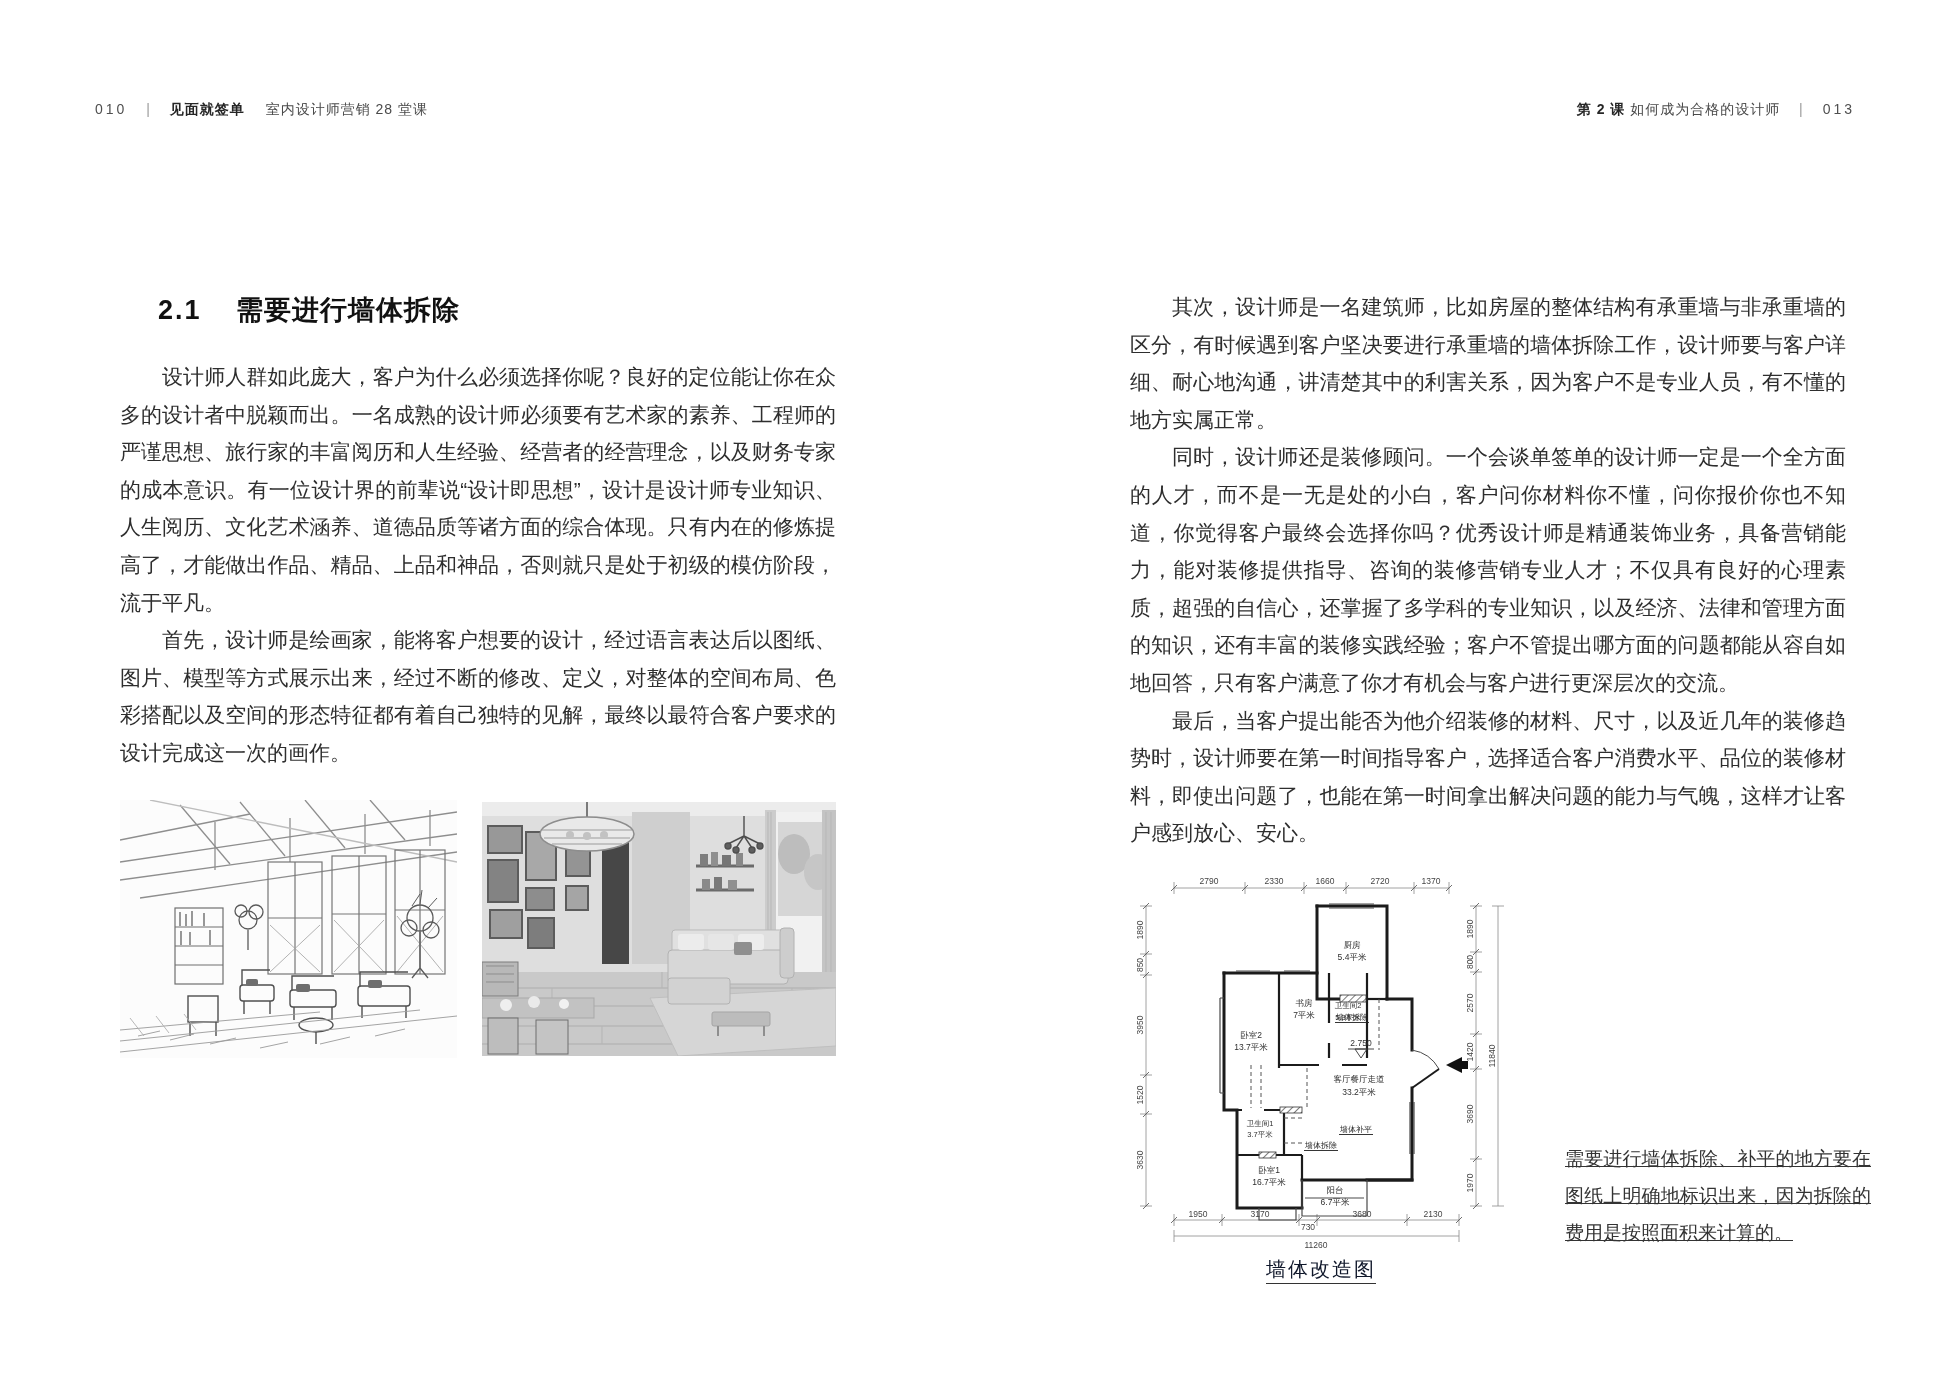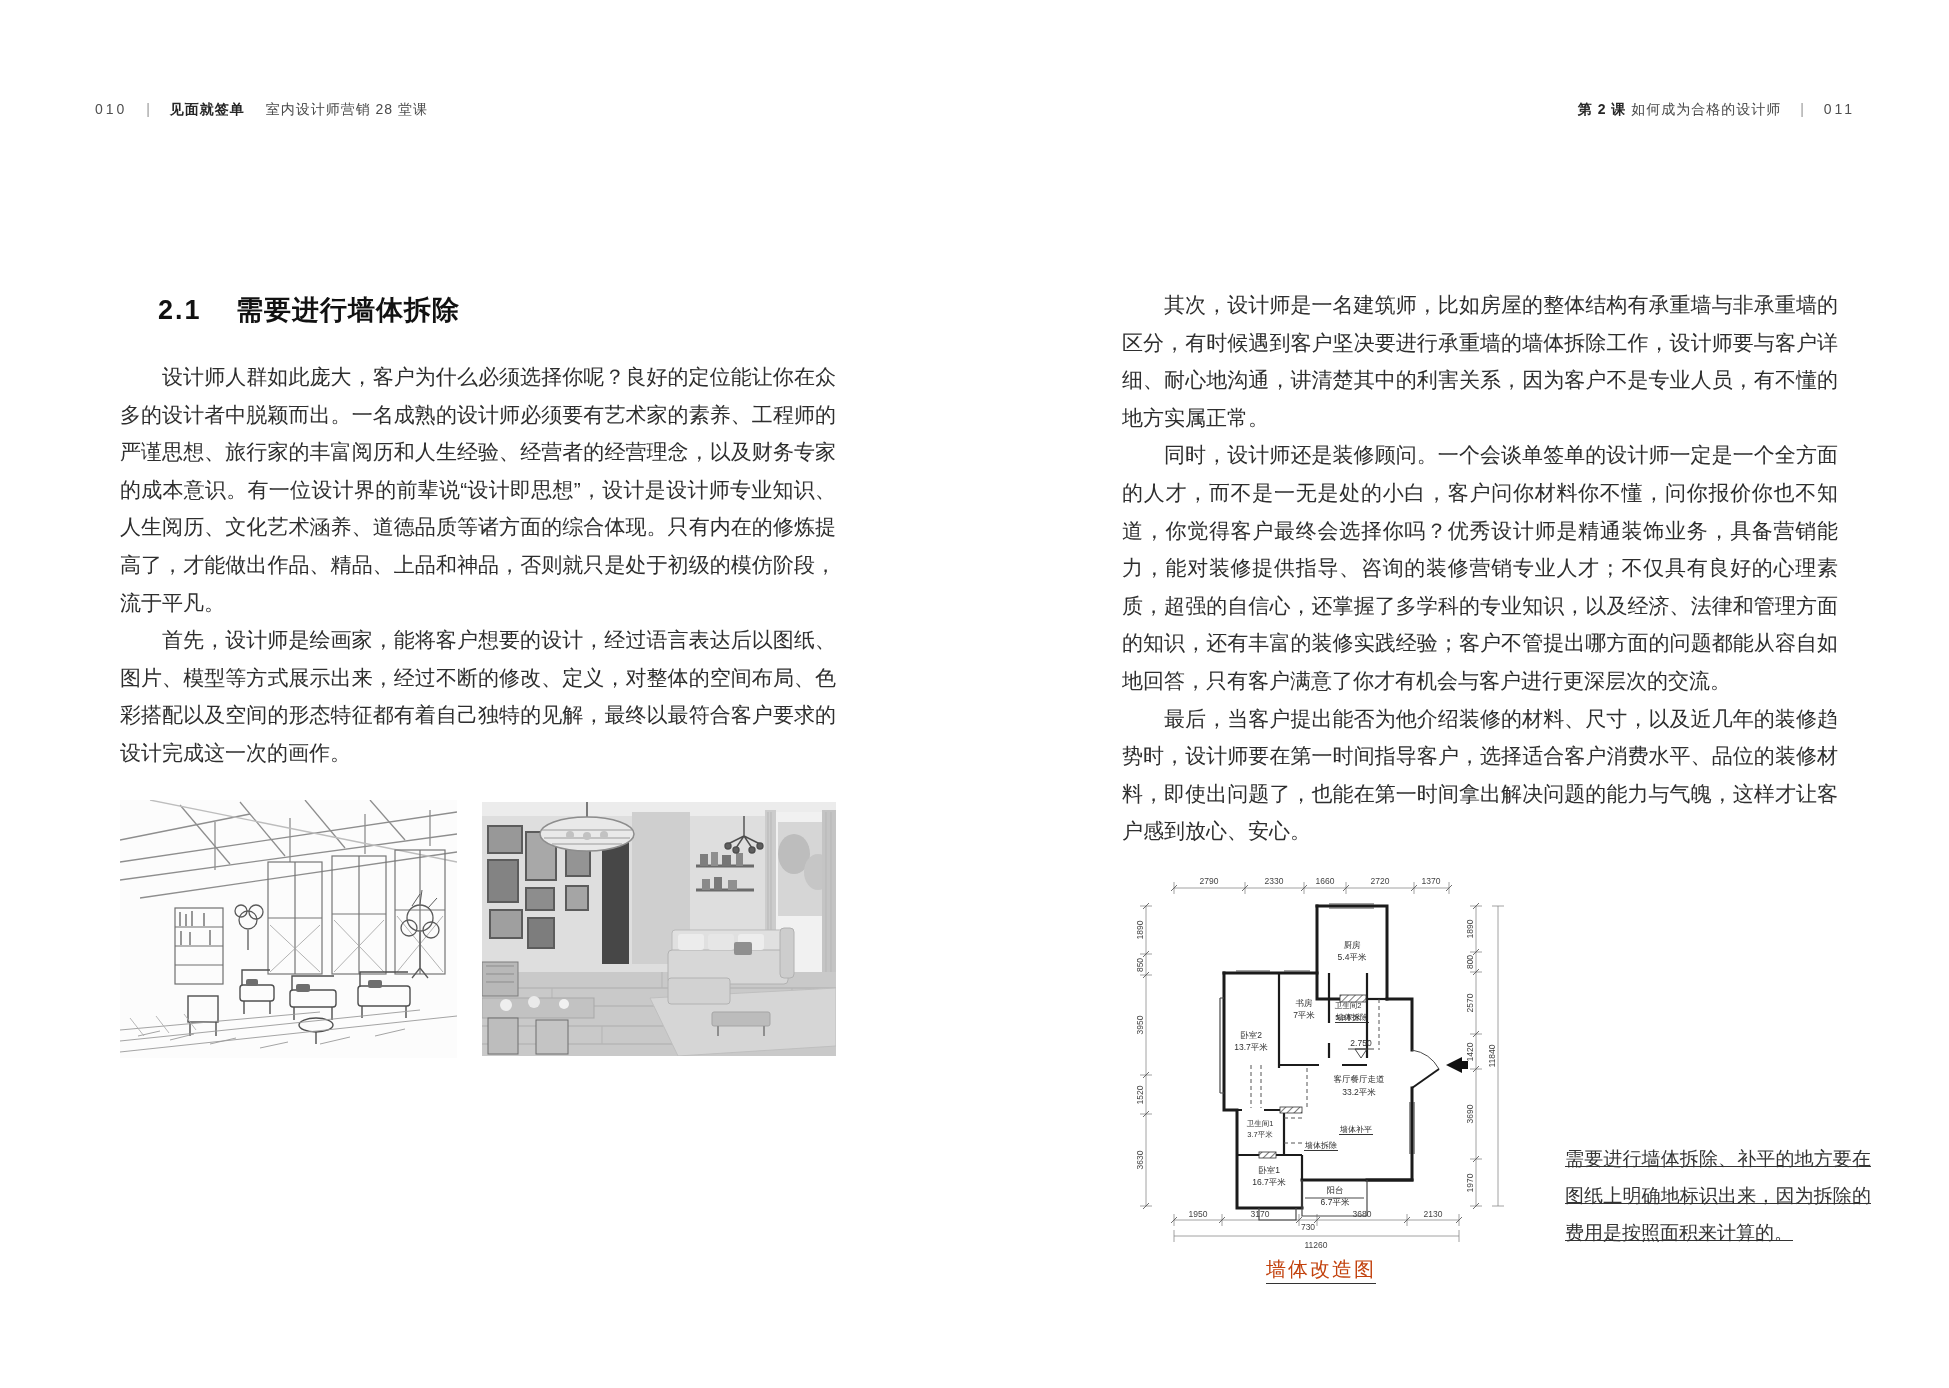--- a/index.html
+++ b/index.html
@@ -17,21 +17,21 @@
   
   .sec-title{font-size:27px;font-weight:bold;color:#111;letter-spacing:1px;white-space:nowrap;}
   .sec-title .num{margin-right:26px;letter-spacing:2px;}
   
   .body-col{width:716px;font-size:21px;line-height:37.6px;text-align:justify;color:#2e2e2e;}
   .body-col p{margin:0;text-indent:2em;}
   
   .cap-col{width:718px;font-size:18.5px;line-height:35.4px;text-align:justify;color:#3d3d3d;}
   .cap-col p{margin:0;}
   
-  .plan-cap{font-size:20px;color:#c2410c;letter-spacing:2px;border-bottom:1.5px solid #333;padding-bottom:3px;}
+  .plan-cap{font-size:20px;color:#0f172a;letter-spacing:2px;border-bottom:1.5px solid #333;padding-bottom:3px;}
   .note-col{width:306px;font-size:19px;line-height:37px;text-align:justify;color:#333;}
   .note-col p{margin:0;}
   .imgbox{background:#fff;}
   svg text{font-family:"Liberation Sans","DejaVu Sans",sans-serif;}
 </style>
 </head>
 <body>
 
 <div class="spread">
 
@@ -224,24 +224,24 @@
     </div>
 
   </div>
 
   <div class="abs" style="left:974px;top:0;width:975px;height:1388px;">
 
     <div class="abs runhead" style="right:94px;top:101px;text-align:right;">
       <b>第 2 课</b>
       <span style="">如何成为合格的设计师</span>
       <span class="sep">|</span>
-      <span class="pagenum">011</span>
-    </div>
-
-    <div class="abs body-col" style="left:148px;top:288px;font-family:Liberation Mono, monospace;">
+      <span class="pagenum">013</span>
+    </div>
+
+    <div class="abs body-col" style="left:156px;top:288px;">
       <p>其次，设计师是一名建筑师，比如房屋的整体结构有承重墙与非承重墙的区分，有时候遇到客户坚决要进行承重墙的墙体拆除工作，设计师要与客户详细、耐心地沟通，讲清楚其中的利害关系，因为客户不是专业人员，有不懂的地方实属正常。</p>
       <p>同时，设计师还是装修顾问。一个会谈单签单的设计师一定是一个全方面的人才，而不是一无是处的小白，客户问你材料你不懂，问你报价你也不知道，你觉得客户最终会选择你吗？优秀设计师是精通装饰业务，具备营销能力，能对装修提供指导、咨询的装修营销专业人才；不仅具有良好的心理素质，超强的自信心，还掌握了多学科的专业知识，以及经济、法律和管理方面的知识，还有丰富的装修实践经验；客户不管提出哪方面的问题都能从容自如地回答，只有客户满意了你才有机会与客户进行更深层次的交流。</p>
       <p>最后，当客户提出能否为他介绍装修的材料、尺寸，以及近几年的装修趋势时，设计师要在第一时间指导客户，选择适合客户消费水平、品位的装修材料，即使出问题了，也能在第一时间拿出解决问题的能力与气魄，这样才让客户感到放心、安心。</p>
     </div>
 
     <div class="abs" style="left:150px;top:858px;width:400px;height:395px;">
       <svg width="400" height="395" viewBox="0 0 400 395">
         <defs>
           <pattern id="hatch" width="5" height="5" patternTransform="rotate(45)" patternUnits="userSpaceOnUse">
             <rect width="5" height="5" fill="#fff"></rect>

